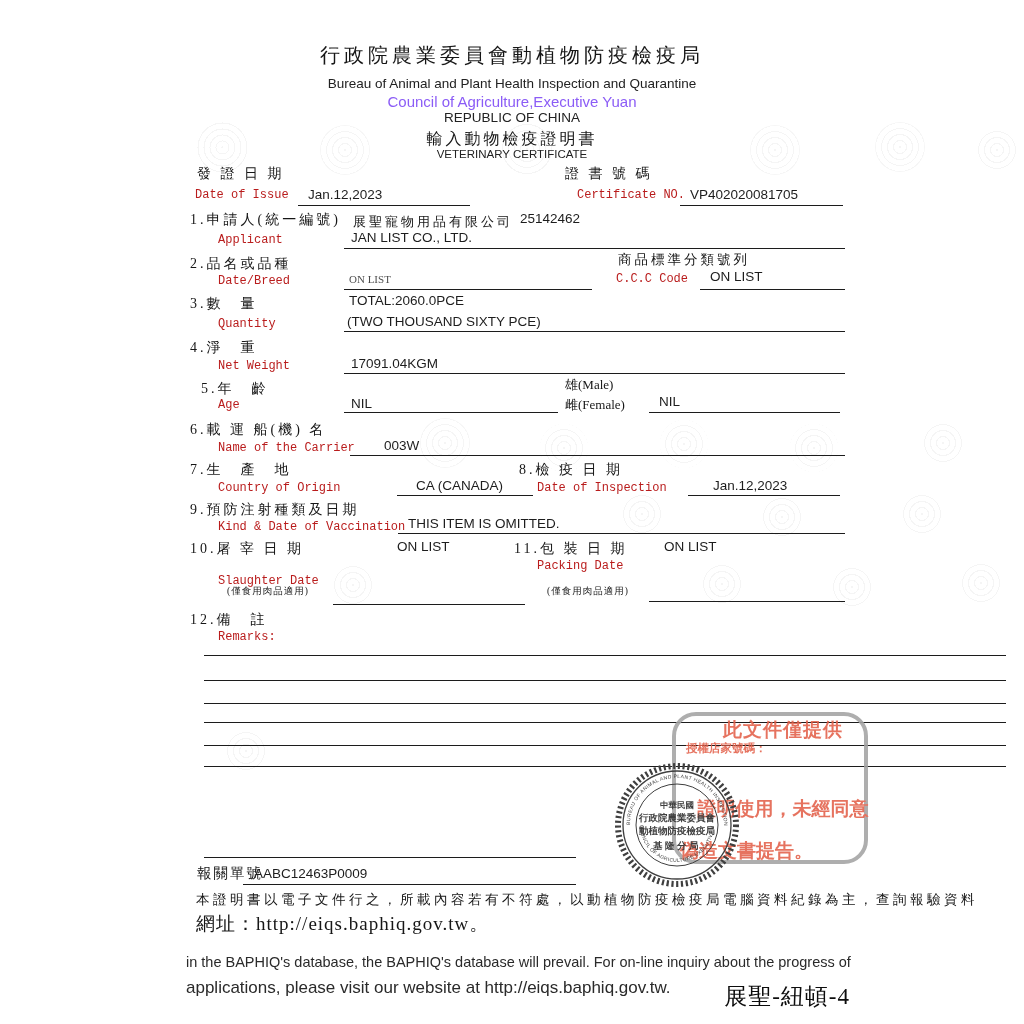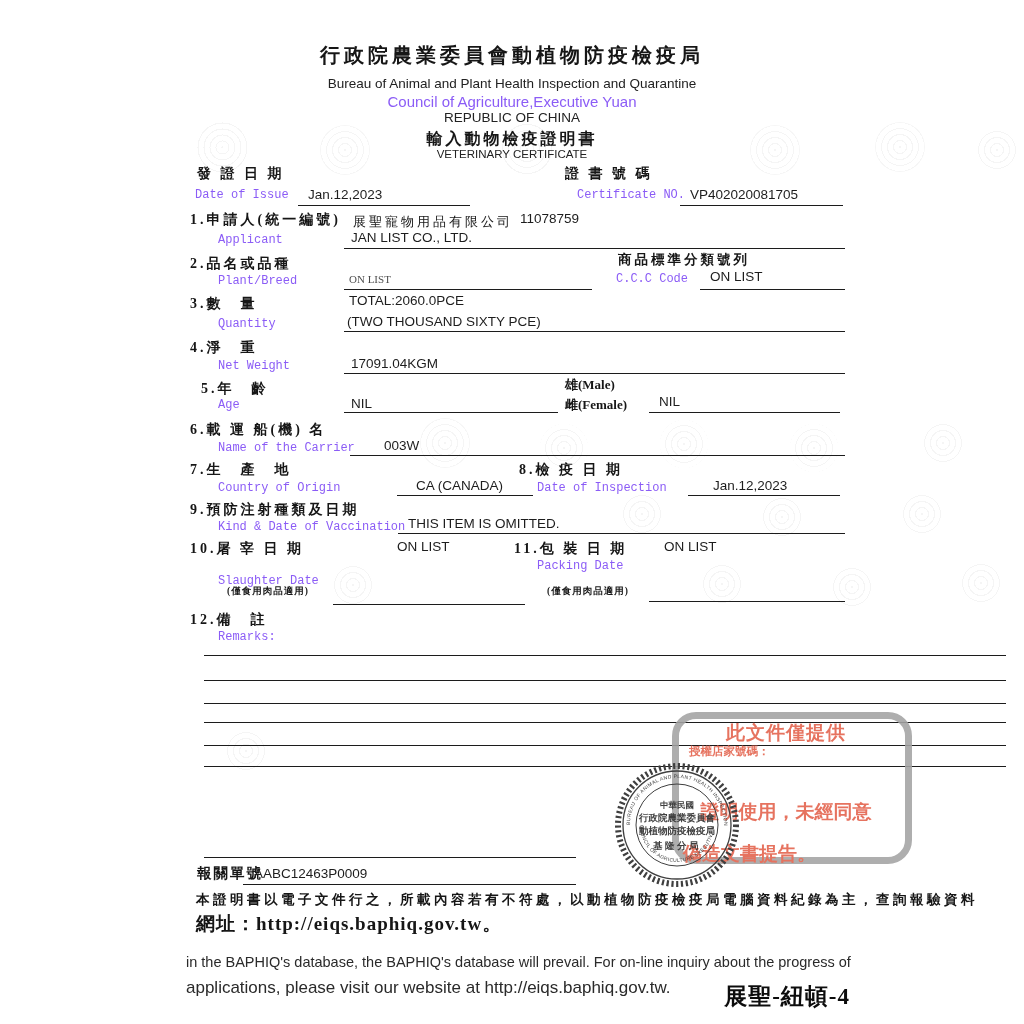--- a/index.html
+++ b/index.html
@@ -1,27 +1,27 @@
 <!DOCTYPE html>
 <html><head>
 <meta charset="utf-8">
 <style>
   html,body{margin:0;padding:0;background:#ffffff;}
   .page{position:relative;width:1024px;height:1024px;background:#fff;overflow:hidden;
         font-family:"Liberation Sans",sans-serif;color:#1a1a1a;}
   .abs{position:absolute;white-space:nowrap;}
   .ctr{left:0;width:1024px;text-align:center;}
-  .cjk{font-family:"Liberation Serif","DejaVu Serif",serif;font-weight:700;color:#161616;letter-spacing:3px;}
-  .mono{font-family:"Liberation Mono","DejaVu Sans Mono",monospace;font-size:12px;color:#8b5cf6;}
+  .cjk{font-family:"Liberation Serif","DejaVu Serif",serif;font-weight:400;color:#161616;letter-spacing:3px;}
+  .mono{font-family:"Liberation Mono","DejaVu Sans Mono",monospace;font-size:12px;color:#b91c1c;}
   .val{font-family:"Liberation Sans","DejaVu Sans",sans-serif;font-size:13.5px;color:#1d1d1d;}
   .rule{position:absolute;height:0;border-top:1.7px solid #1c1c1c;}
   .ghost{position:absolute;border-radius:50%;opacity:.08;filter:blur(.4px);
          background:repeating-radial-gradient(circle at 50% 50%, rgba(40,40,40,.55) 0 1px, transparent 1px 6px);}
   .wm{position:absolute;font-weight:700;font-family:"Liberation Serif","DejaVu Serif",serif;}
-  .wmbox{position:absolute;left:672px;top:712px;width:240px;height:152px;border:7px solid #a3a3a3;
+  .wmbox{position:absolute;left:672px;top:712px;width:196px;height:152px;border:4px solid #a3a3a3;
          border-radius:24px;opacity:.88;box-sizing:border-box;}
 </style>
 </head>
 <body>
 
 <div class="page">
 
   <div class="ghost" style="left:195px;top:120px;width:55px;height:55px"></div>
   <div class="ghost" style="left:320px;top:125px;width:50px;height:50px"></div>
   <div class="ghost" style="left:500px;top:122px;width:54px;height:54px"></div>
@@ -53,28 +53,28 @@
   <div class="abs cjk" style="left:565px;top:165px;font-size:14px">證 書 號 碼</div>
   <div class="abs mono" style="left:195px;top:188px">Date of Issue</div>
   <div class="abs val" style="left:308px;top:187px">Jan.12,2023</div>
   <div class="rule" style="left:298px;top:205px;width:172px"></div>
   <div class="abs mono" style="left:577px;top:188px">Certificate NO.</div>
   <div class="abs val" style="left:690px;top:187px">VP402020081705</div>
   <div class="rule" style="left:680px;top:205px;width:163px"></div>
 
   <div class="abs cjk" style="left:190px;top:211px;font-size:14px">1.申請人(統一編號)</div>
   <div class="abs cjk" style="left:353px;top:213px;font-size:13px;font-weight:400">展聖寵物用品有限公司</div>
-  <div class="abs val" style="left:520px;top:211px">11078759</div>
+  <div class="abs val" style="left:520px;top:211px">25142462</div>
   <div class="abs mono" style="left:218px;top:233px">Applicant</div>
   <div class="abs val" style="left:351px;top:230px">JAN LIST CO., LTD.</div>
   <div class="rule" style="left:344px;top:248px;width:501px"></div>
 
   <div class="abs cjk" style="left:190px;top:255px;font-size:14px">2.品名或品種</div>
   <div class="abs cjk" style="left:618px;top:251px;font-size:13.5px">商品標準分類號列</div>
-  <div class="abs mono" style="left:218px;top:274px">Plant/Breed</div>
+  <div class="abs mono" style="left:218px;top:274px">Date/Breed</div>
   <div class="abs" style="left:349px;top:273px;font-size:11px;font-family:'Liberation Serif',serif;opacity:.8">ON LIST</div>
   <div class="abs mono" style="left:616px;top:272px">C.C.C Code</div>
   <div class="abs val" style="left:710px;top:269px">ON LIST</div>
   <div class="rule" style="left:344px;top:289px;width:248px"></div>
   <div class="rule" style="left:700px;top:289px;width:145px"></div>
 
   <div class="abs cjk" style="left:190px;top:295px;font-size:14px">3.數　量</div>
   <div class="abs val" style="left:349px;top:293px">TOTAL:2060.0PCE</div>
   <div class="abs mono" style="left:218px;top:317px">Quantity</div>
   <div class="abs val" style="left:347px;top:314px">(TWO THOUSAND SIXTY PCE)</div>
@@ -166,15 +166,15 @@
 
   <div class="rule" style="left:204px;top:857px;width:372px"></div>
   <div class="abs cjk" style="left:197px;top:864px;font-size:14.5px;letter-spacing:2px">報關單號</div>
   <div class="abs val" style="left:254px;top:866px">AABC12463P0009</div>
   <div class="rule" style="left:243px;top:884px;width:333px"></div>
 
   <div class="abs cjk" style="left:196px;top:891px;font-size:13.5px;letter-spacing:3.5px">本證明書以電子文件行之，所載內容若有不符處，以動植物防疫檢疫局電腦資料紀錄為主，查詢報驗資料</div>
   <div class="abs cjk" style="left:196px;top:911px;font-size:19px;letter-spacing:1px">網址：http://eiqs.baphiq.gov.tw。</div>
   <div class="abs" style="left:186px;top:954px;font-size:14.5px;color:#2a2a2a">in the BAPHIQ's database, the BAPHIQ's database will prevail. For on-line inquiry about the progress of</div>
   <div class="abs" style="left:186px;top:978px;font-size:17px;color:#2a2a2a">applications, please visit our website at http://eiqs.baphiq.gov.tw.</div>
-  <div class="abs cjk" style="left:660px;top:981px;width:190px;text-align:right;font-size:23px;font-weight:700;letter-spacing:1px;color:#0c0c0c">展聖-紐頓-4</div>
+  <div class="abs cjk" style="left:660px;top:981px;width:190px;text-align:right;font-size:23px;font-weight:400;letter-spacing:1px;color:#0c0c0c">展聖-紐頓-4</div>
 
 </div>
 
 </body></html>

